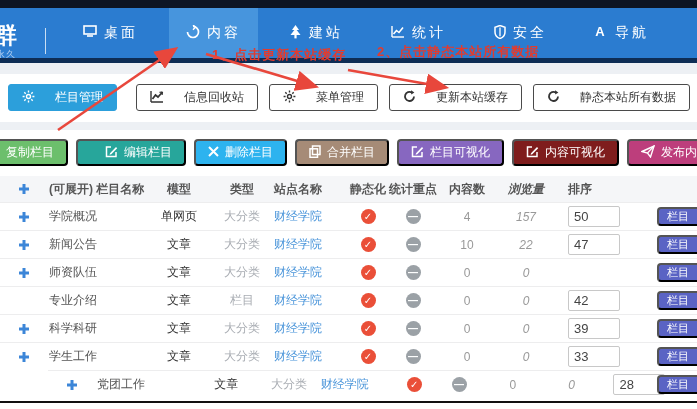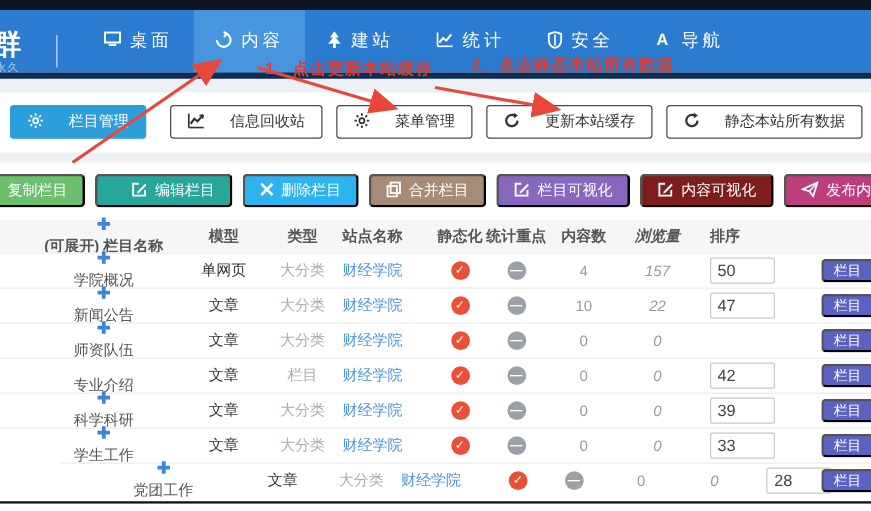--- a/index.html
+++ b/index.html
@@ -6,21 +6,21 @@
   body { font-family:"Liberation Sans","DejaVu Sans",sans-serif; background:#fff; }
   .screen { position:relative; width:697px; height:409px; overflow:hidden; background:#edf0f4; }
 
   
   .topstrip { position:absolute; left:0; top:0; width:100%; height:8px; background:#0d1524; }
   .navbar { position:absolute; left:0; top:8px; width:100%; height:50px; background:#2b7cd0; }
   .nav-underline { position:absolute; left:0; top:58px; width:100%; height:5px; background:#0e2d55; }
   .brand { position:absolute; left:-6px; top:12px; color:#fff; font-size:23px; font-weight:bold; letter-spacing:1px; }
   .brand-sub { position:absolute; left:-4px; top:40px; color:#aecdf0; font-size:9px; letter-spacing:1px; }
   .brand-divider { position:absolute; left:45px; top:20px; width:1px; height:26px; background:rgba(255,255,255,.75); }
-  .menu { position:absolute; left:66px; top:0; height:50px; display:flex; }
+  .menu { position:absolute; left:66px; top:0; height:50px; display:flex;gap:14px; }
   .menu-item { display:flex; align-items:center; gap:7px; padding:0 17px; height:50px;
                color:#fff; font-size:14px; letter-spacing:3px; cursor:pointer; }
   .menu-item.active { background:#4795dd; }
   .menu-item svg { flex:0 0 auto; }
 
   
   .red-note { position:absolute; color:#e23b2e; font-size:13px; font-weight:bold; letter-spacing:1px; white-space:nowrap; }
   .note1 { left:212px; top:46px; }
   .note2 { left:377px; top:43px; }
   .arrows { position:absolute; left:0; top:0; width:697px; height:409px; pointer-events:none; }
@@ -38,21 +38,21 @@
   .actions { position:absolute; left:-14px; top:139px; display:flex; gap:8px; }
   .abtn { display:flex; align-items:center; gap:6px; height:27px; padding:0 12px; border-radius:4px;
           color:#fff; font-size:12px; cursor:pointer; white-space:nowrap; }
 
   
   .table { position:absolute; left:0; top:176px; width:100%; }
   .thead { display:flex; align-items:center; height:26px; background:#f5f6f8; padding-left:18px;
            font-size:12px; color:#555; font-weight:bold; }
   .trow { display:flex; align-items:center; height:28px; padding-left:18px; font-size:12px;
           border-top:1px solid #ededee; background:#fff; }
-  .col-name { width:130px; display:flex; align-items:center; gap:4px; color:#555;flex-direction:column; }
+  .col-name { width:130px; display:flex; align-items:center; gap:19px; color:#555; }
   .col-model { width:62px; text-align:center; color:#333; font-weight:normal; }
   .col-type  { width:64px; text-align:center; color:#a9adb3; }
   .col-site  { width:74px; color:#4a95da; cursor:pointer; }
   .col-static{ width:40px; display:flex; justify-content:center; }
   .col-stat  { width:50px; display:flex; justify-content:center; }
   .col-count { width:58px; text-align:center; color:#999; }
   .col-views { width:60px; text-align:center; color:#999;font-style:italic; }
   .col-order { width:96px; padding-left:12px; }
   .thead .col-model, .thead .col-type, .thead .col-site { color:#555; font-weight:bold; }
   .order-input { width:52px; height:21px; border:1px solid #c8c8c8; border-radius:2px;

